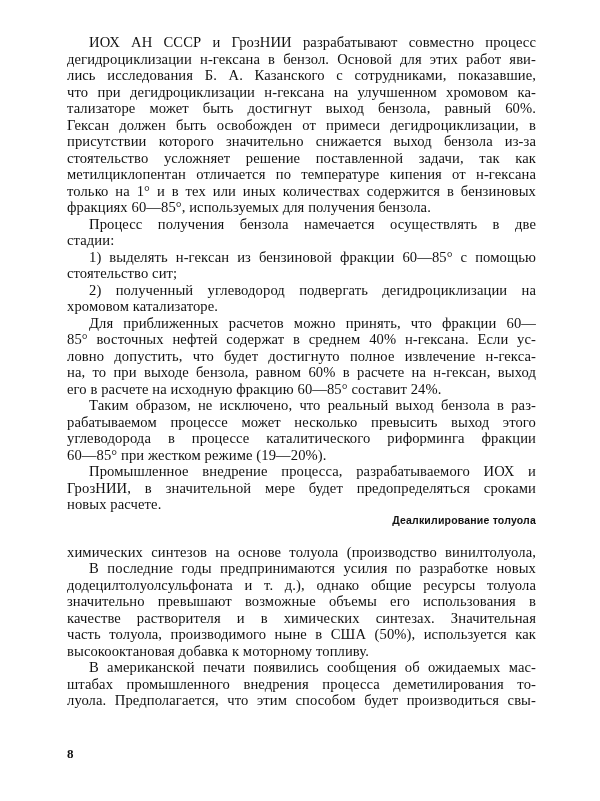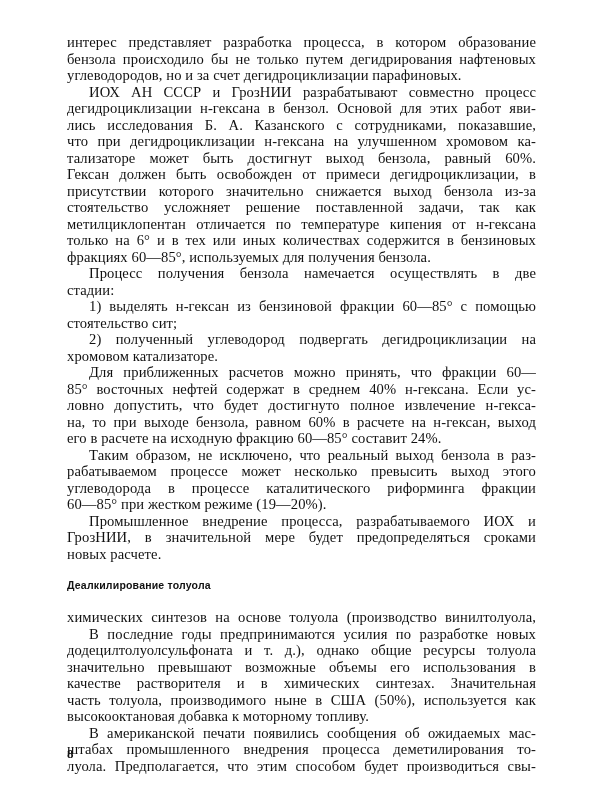--- a/index.html
+++ b/index.html
@@ -32,61 +32,55 @@
       letter-spacing: 0.1px;
     }
     .line.last {
       text-align-last: left;
     }
     .line.indent {
       padding-left: 22px;
     }
     .heading {
       display: block;
-      text-align: left;
+      text-align: right;
       font-family: "Liberation Sans", "DejaVu Sans", sans-serif;
       font-weight: bold;
       font-size: 10.5px;
       line-height: 14px;
-      margin-top: 16px;
       margin-bottom: 17px;
       letter-spacing: 0.2px;
     }
     .page-number {
       position: absolute;
       left: 67px;
       top: 746px;
       font-size: 13px;
       line-height: 16px;
       font-family: "Liberation Serif", "DejaVu Serif", serif;
       font-weight: bold;
     }
   </style>
 </head>
 <body>
 
 <div class="page">
 
-  <div>
-    <span class="line">интерес представляет разработка процесса, в котором образование</span>
-    <span class="line">бензола происходило бы не только путем дегидрирования нафтеновых</span>
-    <span class="line last">углеводородов, но и за счет дегидроциклизации парафиновых.</span>
-  </div>
 
   <div>
     <span class="line indent">ИОХ АН СССР и ГрозНИИ разрабатывают совместно процесс</span>
     <span class="line">дегидроциклизации н-гексана в бензол. Основой для этих работ яви-</span>
     <span class="line">лись исследования Б. А. Казанского с сотрудниками, показавшие,</span>
     <span class="line">что при дегидроциклизации н-гексана на улучшенном хромовом ка-</span>
     <span class="line">тализаторе может быть достигнут выход бензола, равный 60%.</span>
     <span class="line">Гексан должен быть освобожден от примеси дегидроциклизации, в</span>
     <span class="line">присутствии которого значительно снижается выход бензола из-за</span>
     <span class="line">стоятельство усложняет решение поставленной задачи, так как</span>
     <span class="line">метилциклопентан отличается по температуре кипения от н-гексана</span>
-    <span class="line">только на 6° и в тех или иных количествах содержится в бензиновых</span>
+    <span class="line">только на 1° и в тех или иных количествах содержится в бензиновых</span>
     <span class="line last">фракциях 60—85°, используемых для получения бензола.</span>
   </div>
 
   <div>
     <span class="line indent">Процесс получения бензола намечается осуществлять в две</span>
     <span class="line last">стадии:</span>
   </div>
 
   <div>
     <span class="line indent">1) выделять н-гексан из бензиновой фракции 60—85° с помощью</span>

